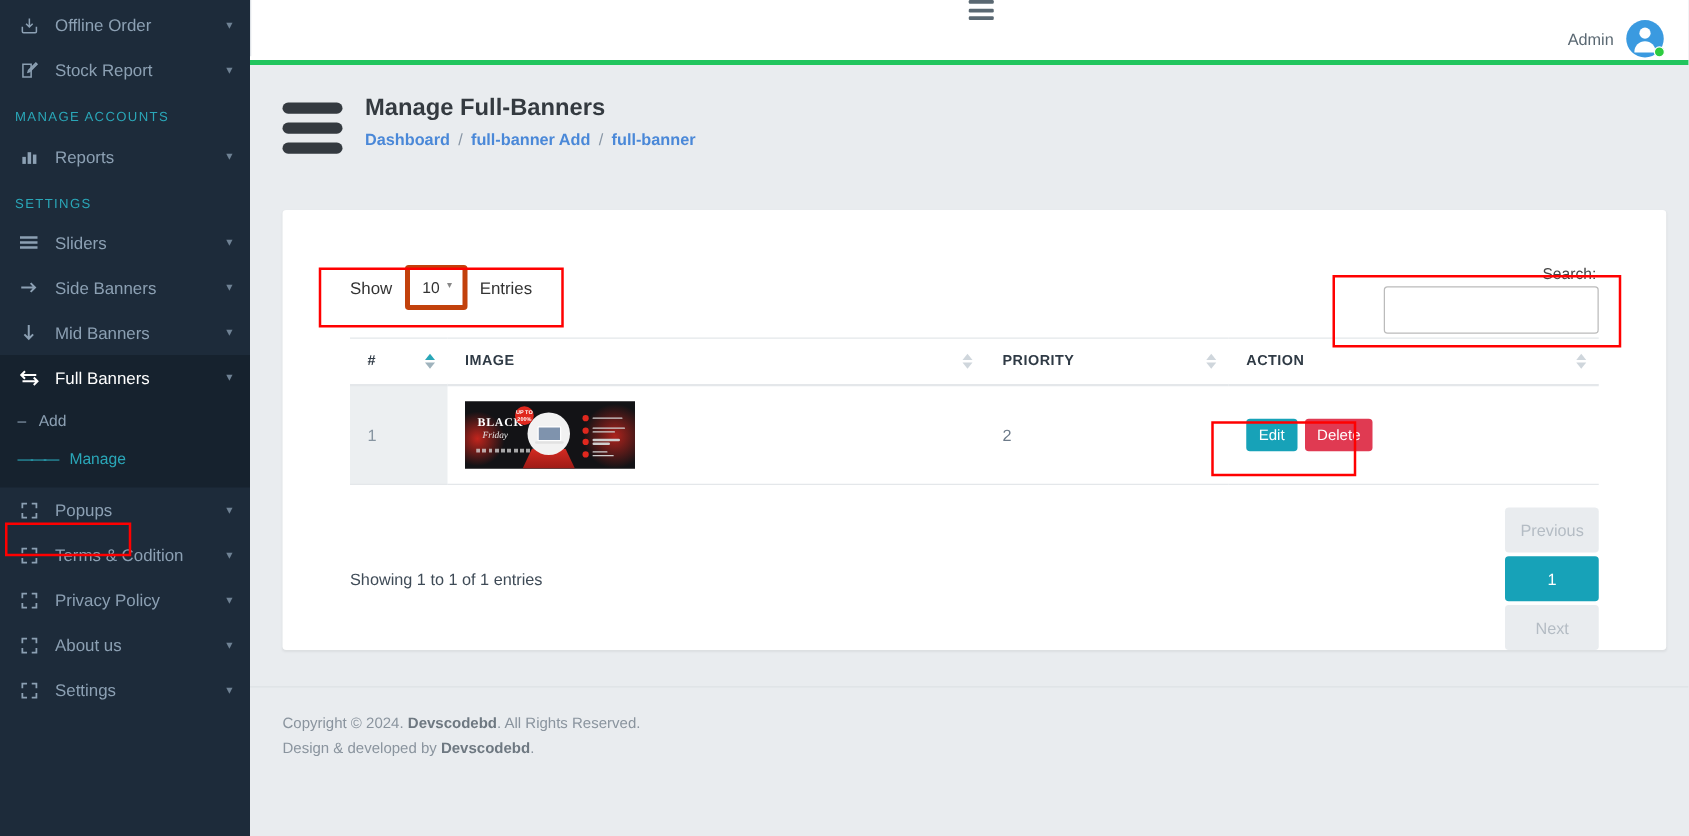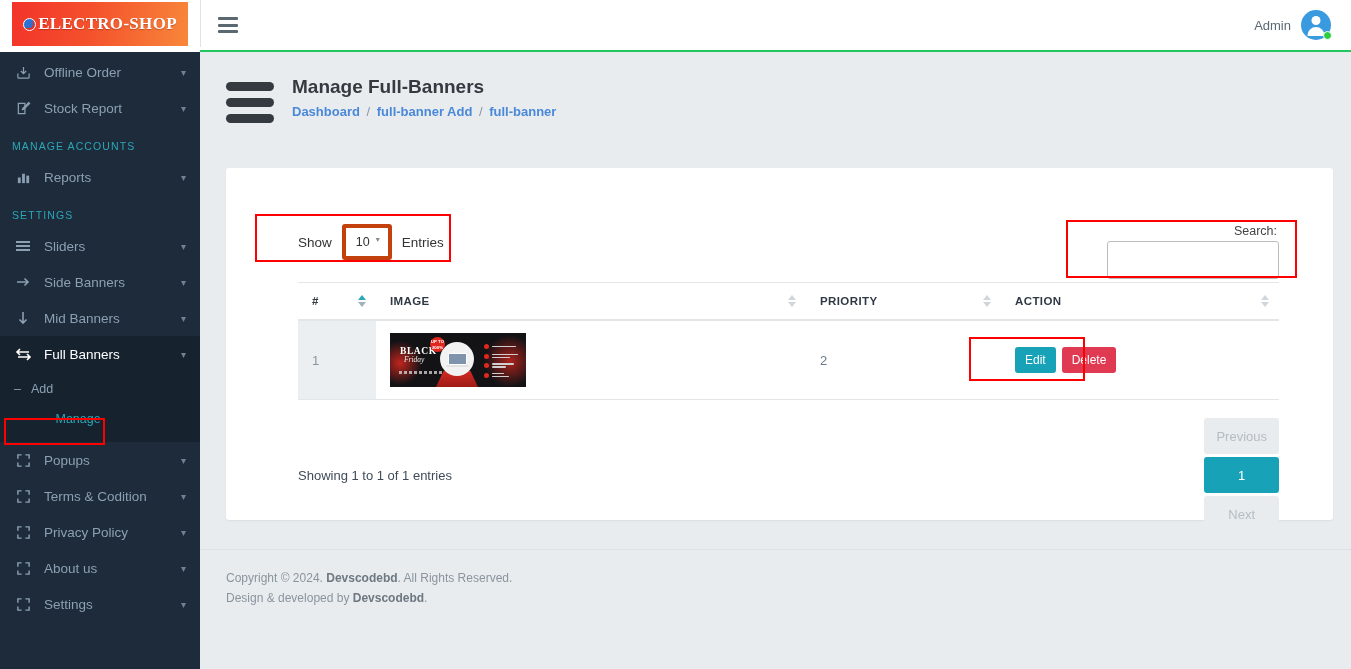--- a/index.html
+++ b/index.html
@@ -100,22 +100,23 @@
     border: 2px solid #ff0000;
     pointer-events: none;
     z-index: 20;
   }
 
   
   .main { flex: 1 1 auto; height: 669px; position: relative; background: #e9ecef; overflow: hidden; }
   .topbar {
     height: 52px; background: #fff;
     display: flex; align-items: center;
-    border-bottom: 2px solid #22c55e;
+    border-bottom: 4px solid #22c55e;
     position: relative;
+    flex-direction: column;
   }
   .topbar .divider-left {
     position: absolute; left: 0; top: 0; bottom: 3px; width: 1px; background: #dfe3e8;
   }
   .ham {
     margin-left: 18px;
     width: 20px; height: 16px;
     display: flex; flex-direction: column; justify-content: space-between;
     cursor: pointer;
   }
@@ -159,21 +160,21 @@
   .crumbs .sep { color: #8896a5; margin: 0 3px; }
 
   .card {
     position: absolute;
     left: 26px; top: 168px;
     width: 1107px; height: 352px;
     background: #fff;
     border-radius: 3px;
     box-shadow: 0 1px 2px rgba(0,0,0,.06);
   }
-  .card-inner { padding: 56px 54px 0 54px; position: relative; height: 100%; margin-left: 18px; }
+  .card-inner { padding: 44px 54px 0 54px; position: relative; height: 100%; }
 
   .table-controls { display: flex; align-items: flex-start; justify-content: space-between; height: 54px; }
   .show-entries { display: flex; align-items: center; gap: 10px; font-size: 13.5px; color: #333; }
   .len-select {
     border: 4px solid #c2410c; border-radius: 3px;
     padding: 7px 8px 7px 10px;
     font-size: 12.5px; color: #333;
     background: #fff;
     display: inline-flex; gap: 6px;
     cursor: pointer;
@@ -335,26 +336,20 @@
     font-size: 12px; color: #8a949e; line-height: 1.7;
   }
   .footer b { color: #6e7881; }
 </style>
 </head>
 <body>
 
 <div class="app">
 
   <aside class="sidebar">
-    <div class="logo-wrap">
-      <div class="logo">
-        <span class="logo-globe"></span>
-        <span class="logo-text">ELECTRO-SHOP</span>
-      </div>
-    </div>
 
     <nav class="nav">
 
       <div class="nav-item">
         <span class="ico">
           <svg width="15" height="15" viewBox="0 0 16 16">
               <path d="M2 9v4a1 1 0 0 0 1 1h10a1 1 0 0 0 1-1V9" fill="none" stroke="#8ca0b3" stroke-width="1.3"></path>
               <path d="M8 2v7M5.2 6.4L8 9.2l2.8-2.8" fill="none" stroke="#8ca0b3" stroke-width="1.3"></path>
             </svg>
         </span>

